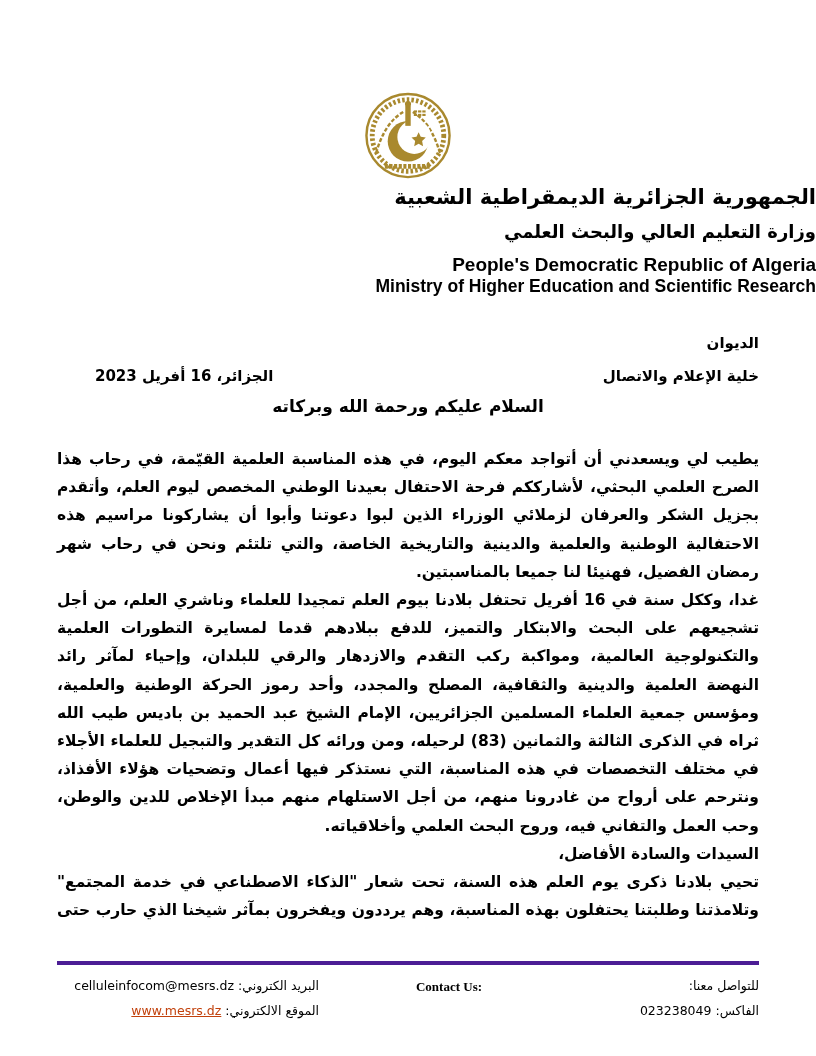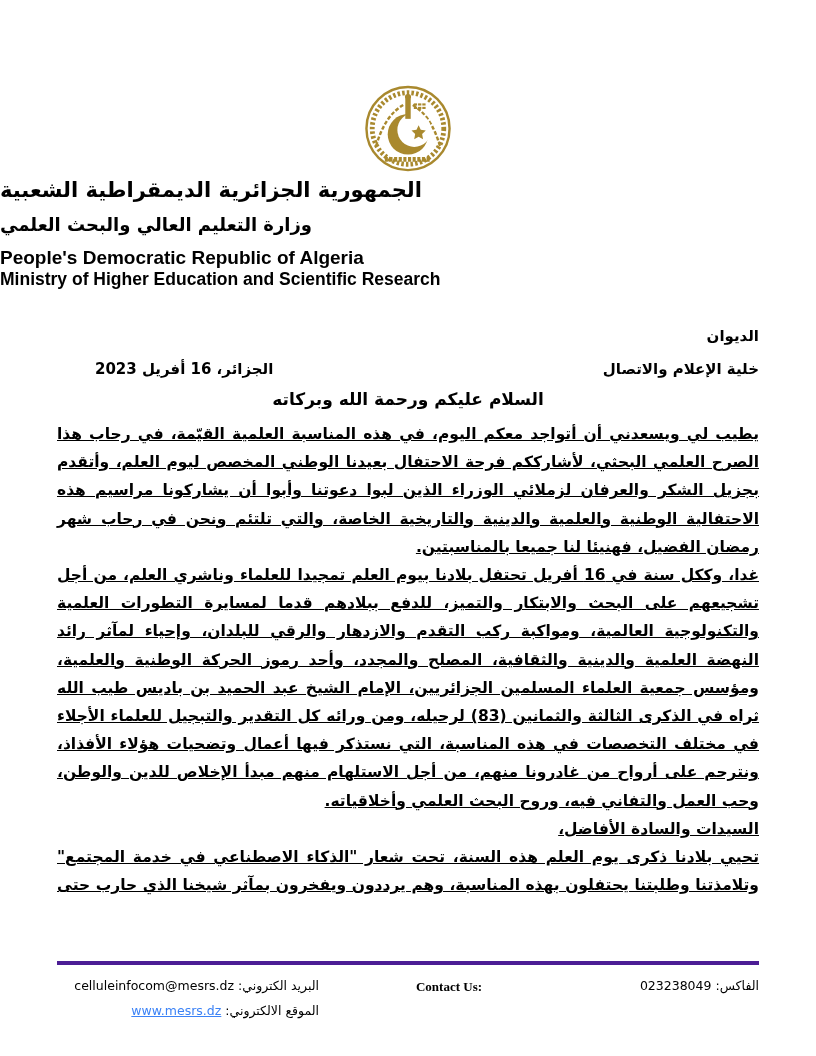--- a/index.html
+++ b/index.html
@@ -6,46 +6,45 @@
   .page {
     position: relative;
     width: 816px; height: 1056px;
     margin: 0 auto;
     background: #ffffff;
     color: #000000;
     font-family: "DejaVu Sans", sans-serif;
     overflow: hidden;
   }
   
-  .header { text-align: left; padding-top: 84px; }
+  .header { text-align: right; padding-top: 84px; margin-top: 7px; }
   .emblem { display: block; margin: 0 auto 2px auto; }
   .t-ar1 { font-size: 21px; font-weight: bold; line-height: 28px; margin: 0; direction: rtl; }
   .t-ar2 { font-size: 18px; font-weight: bold; line-height: 25px; margin: 8px 0 0 0; direction: rtl; }
   .t-en1 { font-family: "Liberation Sans", sans-serif; font-size: 19px; font-weight: bold; line-height: 22px; margin: 10px 0 0 0; }
   .t-en2 { font-family: "Liberation Sans", sans-serif; font-size: 17.5px; font-weight: bold; line-height: 20px; margin: 0; }
   
   .meta { direction: rtl; padding: 0 57px; margin-top: 36px; font-weight: bold; font-size: 15px; }
   .meta-office { text-align: right; line-height: 22px; }
   .meta-row { display: flex; justify-content: space-between; margin-top: 11px; line-height: 22px; }
   .dateline { margin-left: 38px; }
   
   .bismillah { text-align: center; font-weight: bold; font-size: 17px; margin-top: 30px; line-height: 24px; direction: rtl; }
   .salam { text-align: center; font-weight: bold; font-size: 17px; margin-top: 7px; line-height: 24px; direction: rtl; }
   
   .body-text {
     direction: rtl;
     text-align: justify;
     padding: 0 57px;
-    margin-top: 9px;
+    margin-top: 27px;
     font-size: 15.5px;
     font-weight: bold;
     line-height: 28.2px;
     height: 476px;
     overflow: hidden;
-    text-decoration: underline;
   }
   .body-text p { margin: 0; }
   .section-heading { margin: 0; }
   
   .footer {
     position: absolute;
     left: 57px; right: 57px; top: 961px;
     border-top: 4px solid #4c1d95;
     padding-top: 8px;
     font-size: 12.5px;
@@ -111,25 +110,26 @@
 
   <div class="footer">
     <div class="footer-grid">
       <div class="f-col f-left">
         <div>
           <span>البريد الكتروني:</span>
           <span class="ltr-inline">celluleinfocom@mesrs.dz</span>
         </div>
         <div>
           <span>الموقع الالكتروني:</span>
-          <a class="site-link ltr-inline" href="#" style="color: #3b82f6;">www.mesrs.dz</a>
+          <a class="site-link ltr-inline" href="#" style="color: #c2410c;">www.mesrs.dz</a>
         </div>
       </div>
       <div class="f-col f-center">Contact Us:</div>
       <div class="f-col f-right">
+        <div>للتواصل معنا:</div>
         <div>
           <span>الفاكس:</span>
           <span class="ltr-inline">023238049</span>
         </div>
       </div>
     </div>
   </div>
 
 </div>
 

